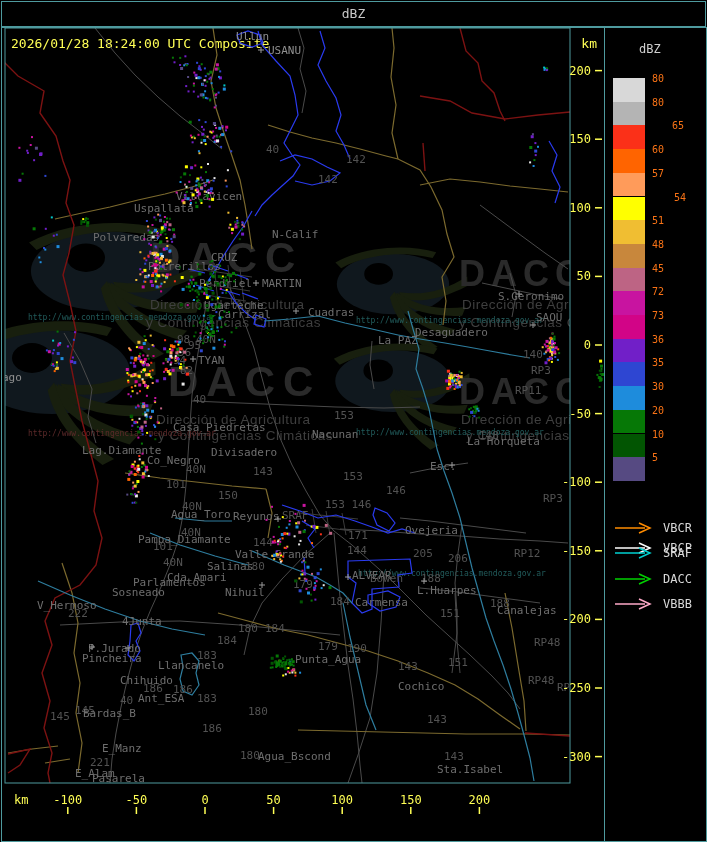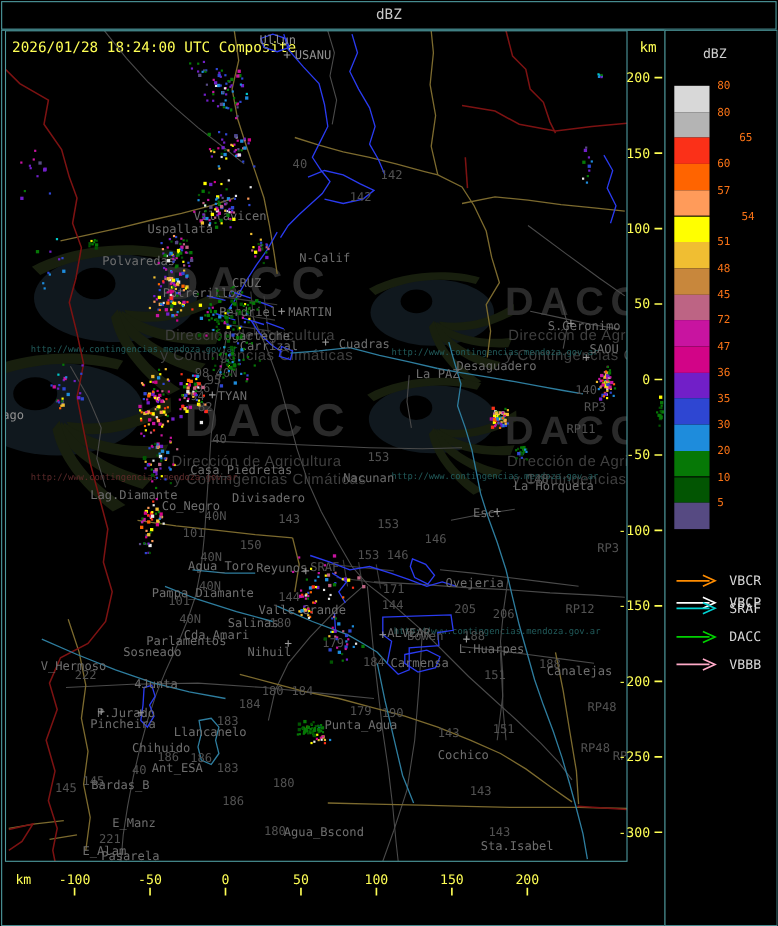--- a/index.html
+++ b/index.html
@@ -1547,21 +1547,21 @@
         <div class="swlab" style="top: 163.5px; margin-left: 22px;">54</div>
         <div class="sw" style="top: 192.2px; height: 23.7px; background: rgb(240, 190, 50);"></div>
         <div class="swlab" style="top: 187.2px;">51</div>
         <div class="sw" style="top: 215.9px; height: 23.7px; background: rgb(200, 135, 60);"></div>
         <div class="swlab" style="top: 210.9px;">48</div>
         <div class="sw" style="top: 239.6px; height: 23.7px; background: rgb(189, 100, 132);"></div>
         <div class="swlab" style="top: 234.6px;">45</div>
         <div class="sw" style="top: 263.3px; height: 23.7px; background: rgb(200, 20, 160);"></div>
         <div class="swlab" style="top: 258.3px;">72</div>
         <div class="sw" style="top: 287px; height: 23.7px; background: rgb(210, 4, 135);"></div>
-        <div class="swlab" style="top: 282px;">47</div>
+        <div class="swlab" style="top: 282px;">73</div>
         <div class="sw" style="top: 310.7px; height: 23.7px; background: rgb(113, 31, 200);"></div>
         <div class="swlab" style="top: 305.7px;">36</div>
         <div class="sw" style="top: 334.4px; height: 23.7px; background: rgb(46, 70, 210);"></div>
         <div class="swlab" style="top: 329.4px;">35</div>
         <div class="sw" style="top: 358.1px; height: 23.7px; background: rgb(30, 140, 220);"></div>
         <div class="swlab" style="top: 353.1px;">30</div>
         <div class="sw" style="top: 381.8px; height: 23.7px; background: rgb(6, 120, 6);"></div>
         <div class="swlab" style="top: 376.8px;">20</div>
         <div class="sw" style="top: 405.5px; height: 23.7px; background: rgb(2, 85, 2);"></div>
         <div class="swlab" style="top: 400.5px;">10</div>

